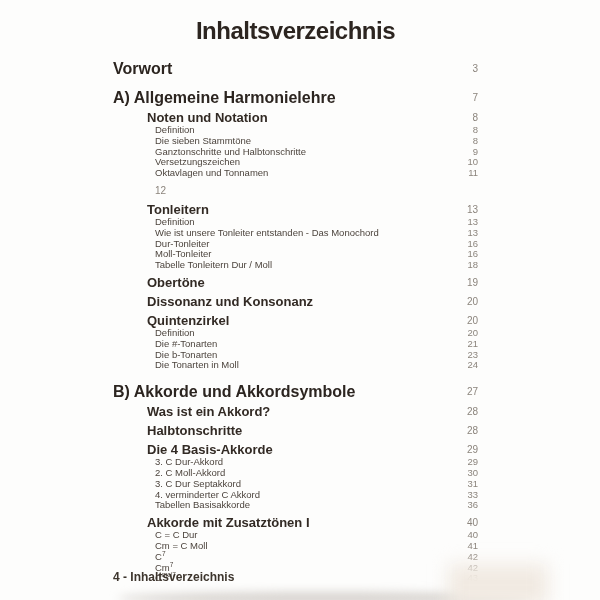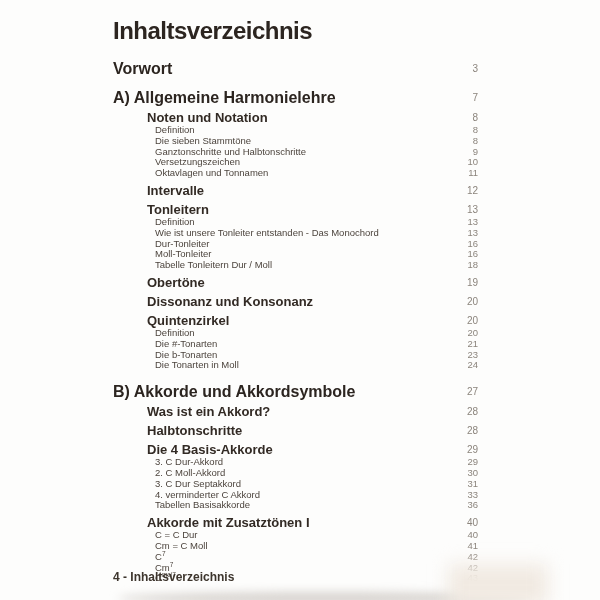--- a/index.html
+++ b/index.html
@@ -40,21 +40,21 @@
     filter: blur(9px);
   }
   .content {
     position: absolute;
     left: 113px;
     top: 18px;
     width: 365px;
   }
   .doc-title {
     margin: 0 0 16px 0;
-    text-align: left;
+    text-align: center;
     font-size: 24px;
     line-height: 26px;
     font-weight: bold;
     letter-spacing: -0.5px;
     color: #2c2520;
   }
   .toc-row {
     display: flex;
     justify-content: space-between;
     align-items: flex-end;
@@ -143,21 +143,20 @@
         </div>
         <div class="toc-row level-2">
           <span class="toc-label">Versetzungszeichen</span>
           <span class="toc-page">10</span>
         </div>
         <div class="toc-row level-2">
           <span class="toc-label">Oktavlagen und Tonnamen</span>
           <span class="toc-page">11</span>
         </div>
         <div class="toc-row level-1">
-          <span class="toc-label">Intervalle</span>
           <span class="toc-page">12</span>
         </div>
         <div class="toc-row level-1">
           <span class="toc-label">Tonleitern</span>
           <span class="toc-page">13</span>
         </div>
         <div class="toc-row level-2">
           <span class="toc-label">Definition</span>
           <span class="toc-page">13</span>
         </div>

